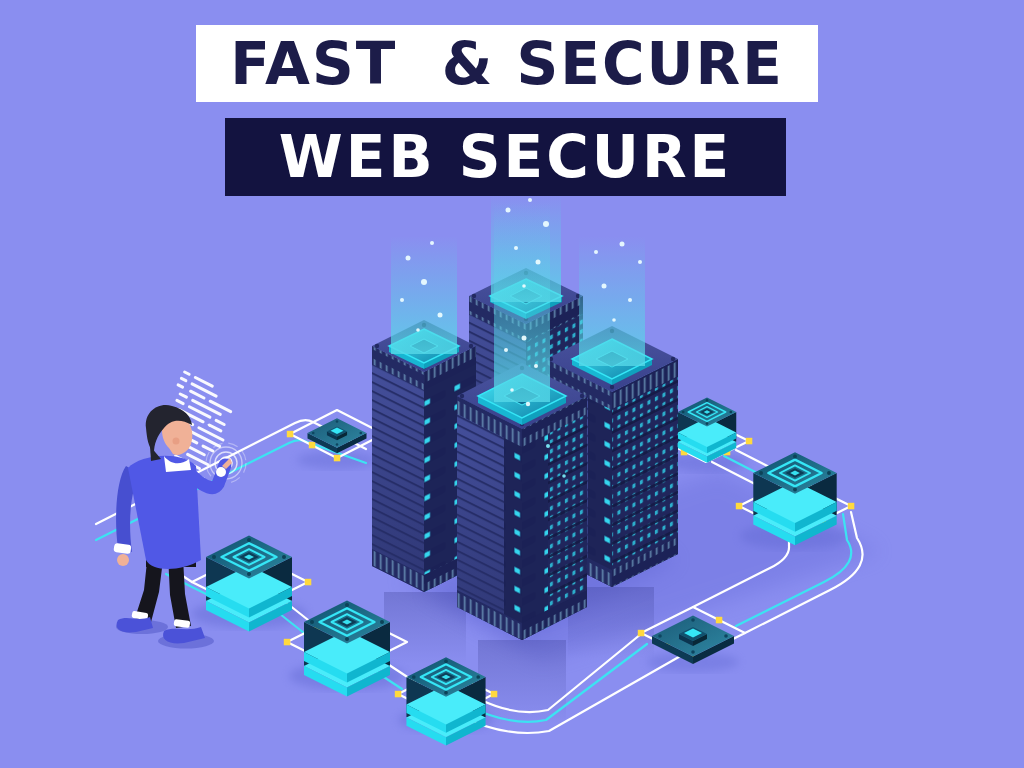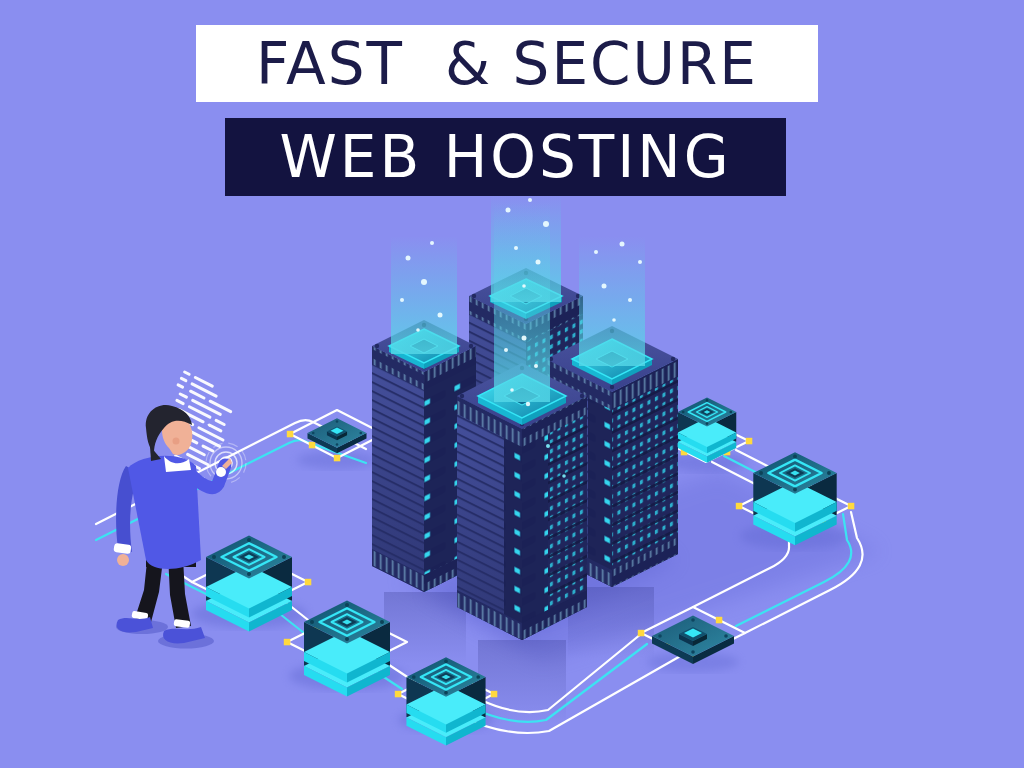--- a/index.html
+++ b/index.html
@@ -14,21 +14,21 @@
     --platform-side-light:#26dcf0; --platform-side-dark:#10b6cf;
     --pad-top-dark:#1b5a77; --pad-top-light:#2f89a4; --pad-side:#0d3a55;
     --jacket:#5058e6; --jacket-dark:#474fd0; --skin:#f0b197; --hair:#23242f;
     --pants:#15151d; --shoe:#4b52d8; --shadow-soft:#646ad4; --floor-shadow:#5a5fd0;
   }
   html,body{margin:0;padding:0;background:#666;}
   .stage{position:relative;width:1024px;height:768px;overflow:hidden;
          background:var(--bg);font-family:"DejaVu Sans","Liberation Sans",sans-serif;}
   .stage svg{position:absolute;inset:0;display:block;}
   .banner{position:absolute;display:flex;align-items:center;justify-content:center;
-          white-space:pre;font-weight:400;line-height:1;text-align:center;}
+          white-space:pre;font-weight:700;line-height:1;text-align:center;}
   .banner--top{left:196px;top:25px;width:622px;height:77px;
           background:var(--banner1-bg);color:var(--banner1-text);
           font-size:58px;letter-spacing:2px;}
   .banner--bottom{left:225px;top:118px;width:561px;height:78px;
           background:var(--banner2-bg);color:var(--banner2-text);
           font-size:58px;letter-spacing:3px;}
 </style>
 </head>
 <body>
 
@@ -441,16 +441,16 @@
     <circle cx="176" cy="441" r="3.5" fill="#e89f84"></circle>
     <path d="M146,428 C144,412 158,402 172,406 C184,409 191,416 192,425 C180,418 170,420 164,428 C157,436 154,444 154,453 C148,447 147,438 146,428 Z" style="fill:var(--hair)"></path>
     <path d="M150,446 L161,459 L151,461 Z" style="fill:var(--hair)"></path>
   </g>
 </svg>
 
 <div class="banner banner--top">
   <span>FAST  &amp; SECURE</span>
 </div>
 <div class="banner banner--bottom">
-  <span>WEB HOSTING</span>
+  <span>WEB SECURE</span>
 </div>
 
 </div>
 
 </body></html>

